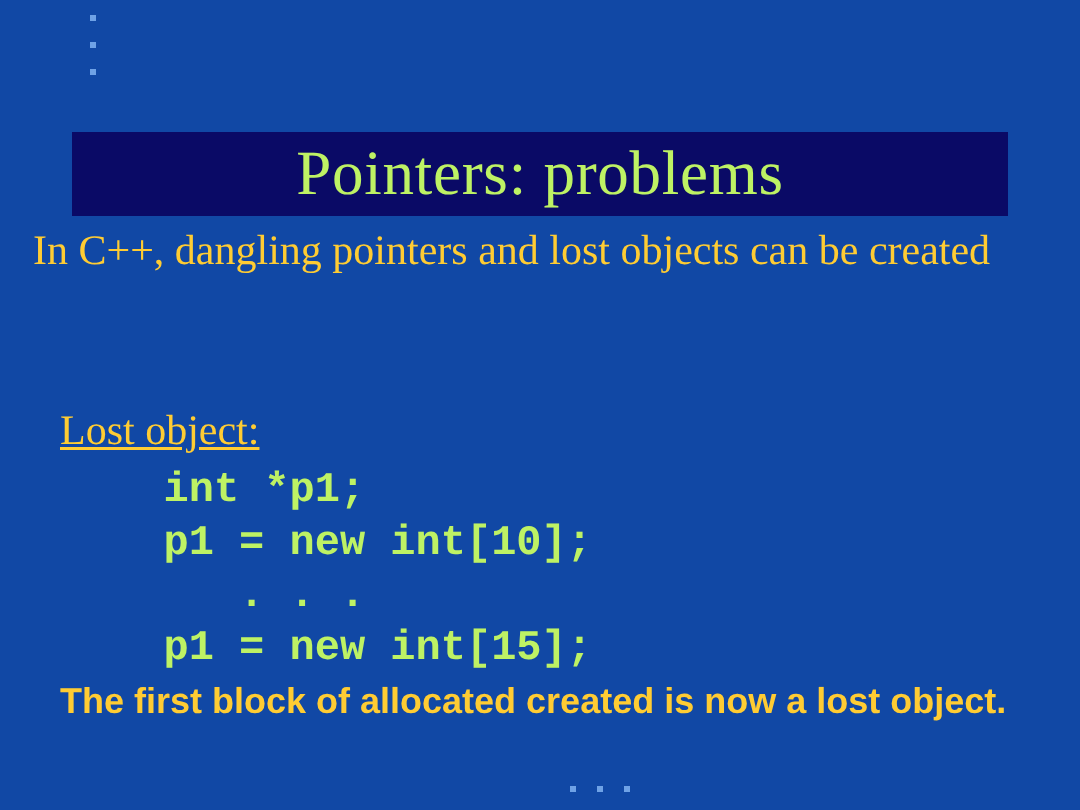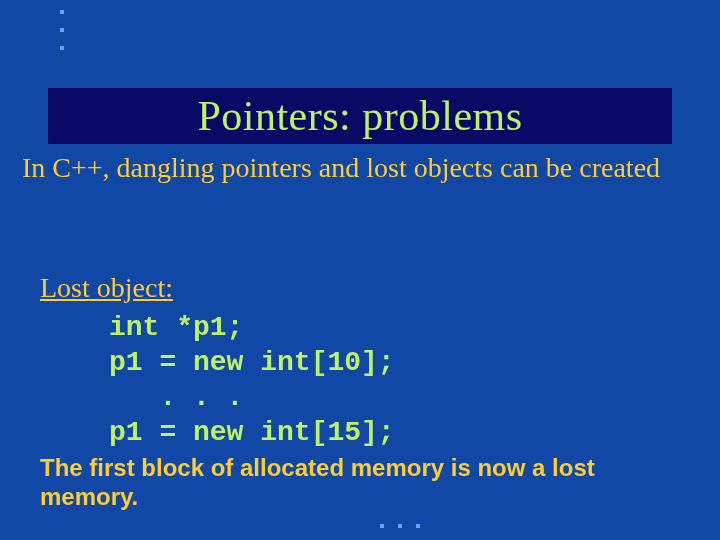--- a/index.html
+++ b/index.html
@@ -88,19 +88,19 @@
 
 <div class="body-text">In C++, dangling pointers and lost objects can be created</div>
 
 <div class="subhead">Lost object:</div>
 
 <div class="code">int *p1;
 p1 = new int[10];
    . . .
 p1 = new int[15];</div>
 
-<div class="closing">The first block of allocated memory is now a lost memory.</div>
+<div class="closing">The first block of allocated created is now a lost object.</div>
 
 <div class="dots-br">
   <div class="dot"></div>
   <div class="dot"></div>
   <div class="dot"></div>
 </div>
 
 </body></html>

